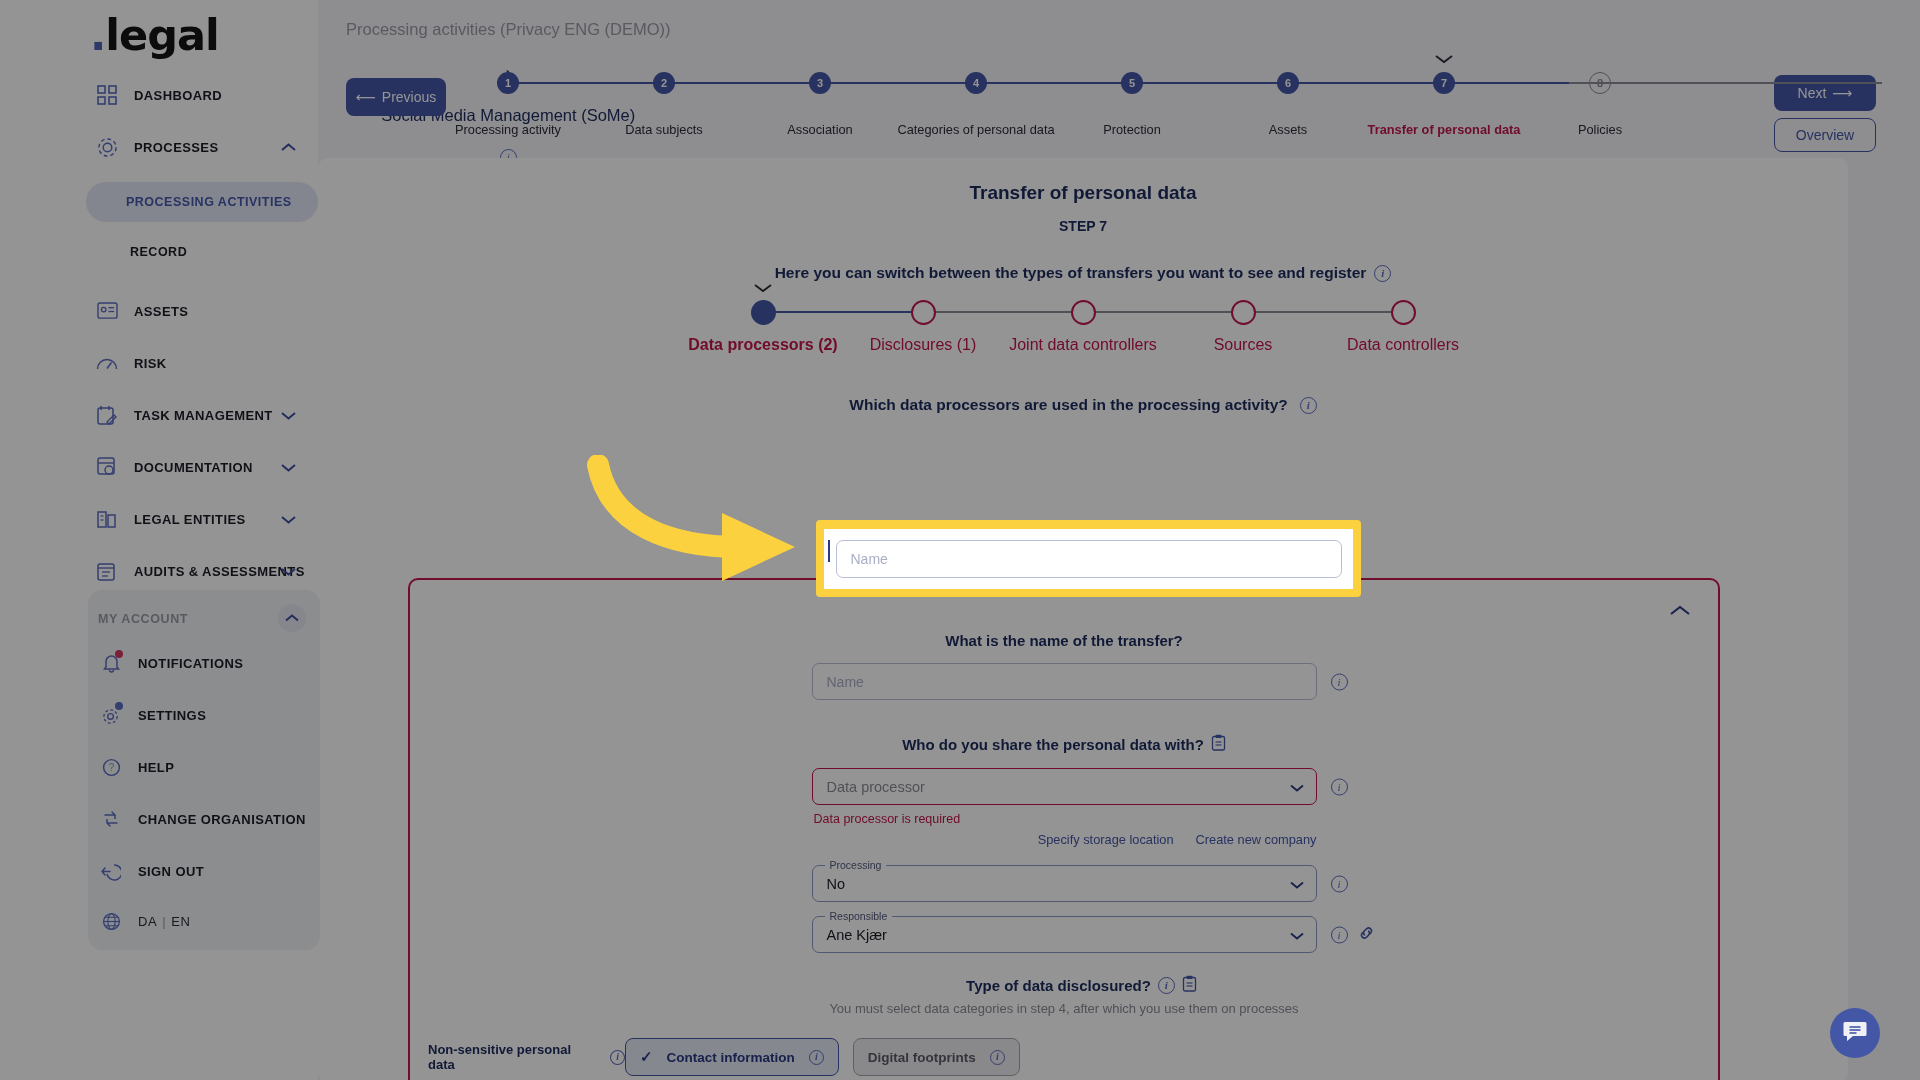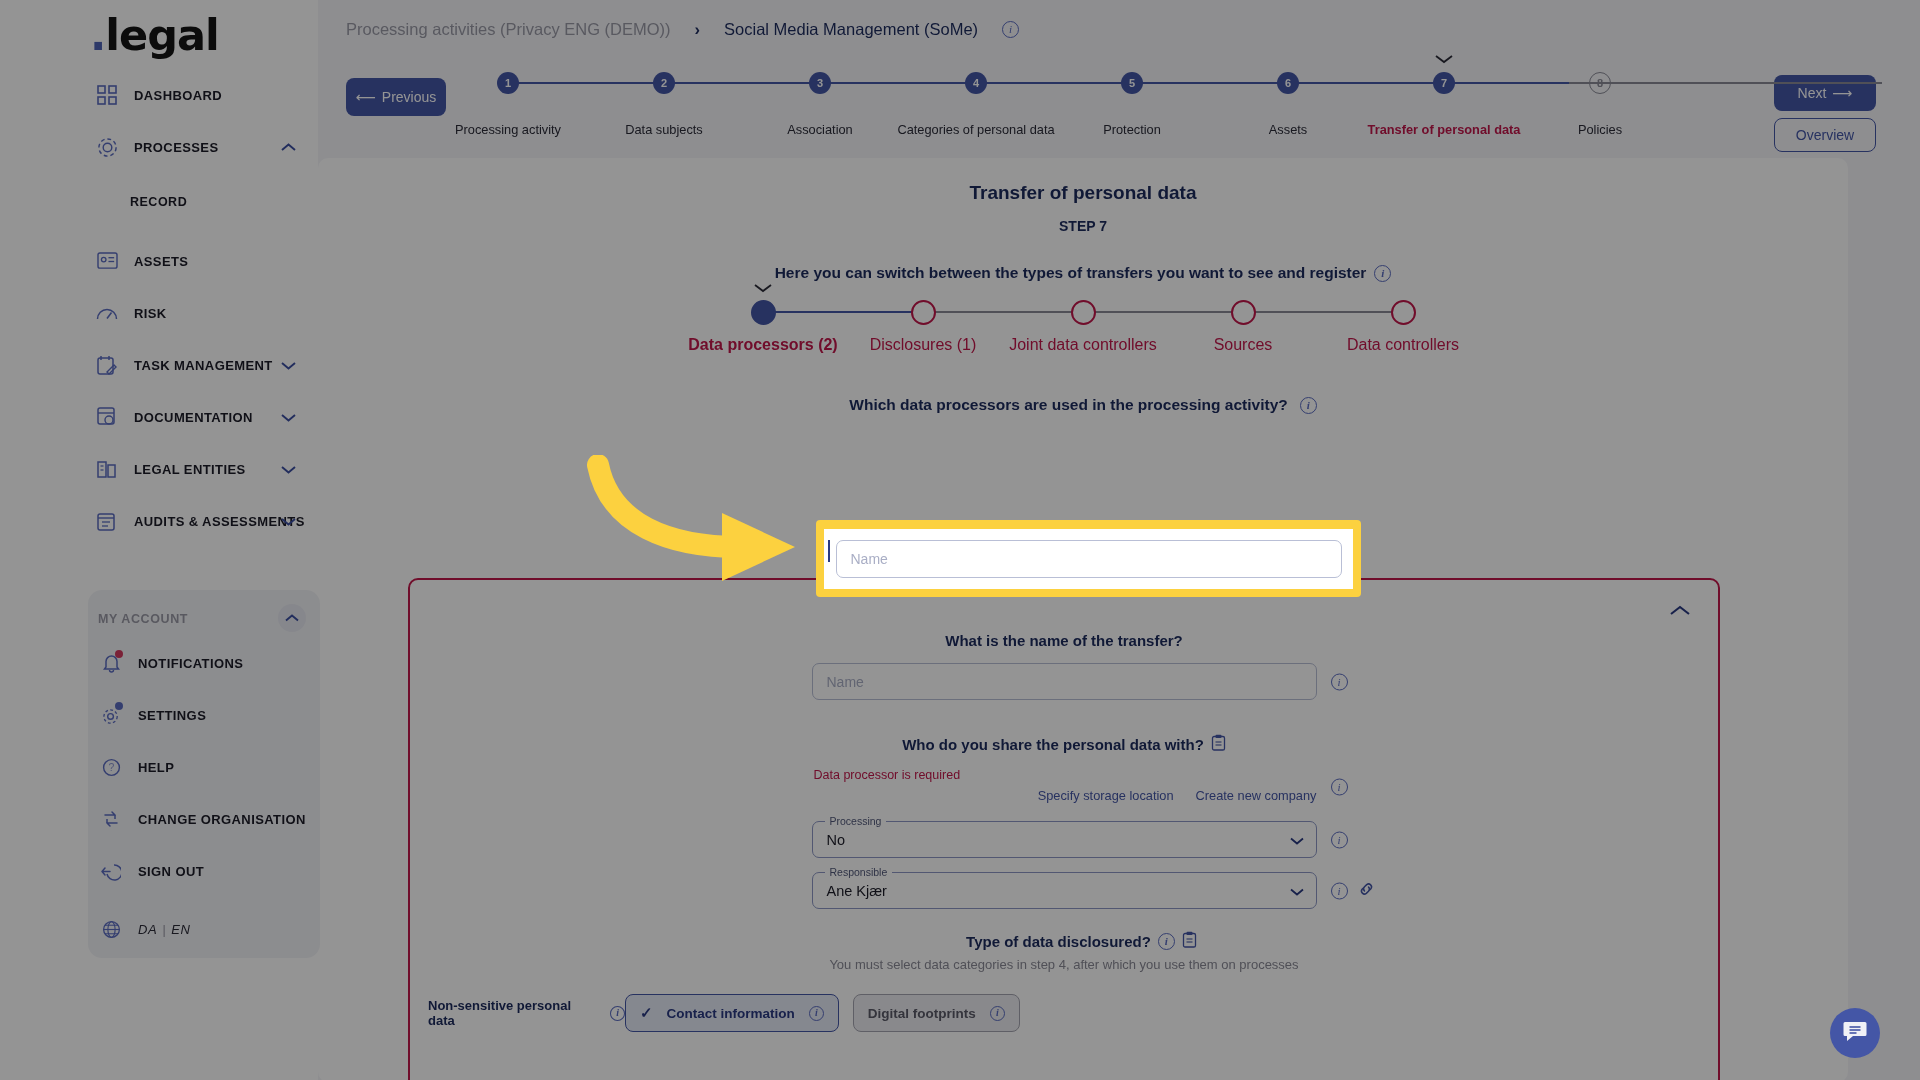--- a/index.html
+++ b/index.html
@@ -87,21 +87,21 @@
   }
   .account-head .chev-circle {
     position: absolute; right: 14px; top: -2px;
     width: 28px; height: 28px; border-radius: 50%;
     background: #e7e9f1;
     display: flex; align-items: center; justify-content: center;
     color: #3b4ea0;
   }
   .lang-row {
     display: flex; align-items: center;
-    height: 30px; padding-left: 4px; margin-top: 26px; font-style: italic;
+    height: 30px; padding-left: 4px; margin-top: 18px;
   }
   .lang-row .ico { width: 26px; margin-right: 14px; display:flex; justify-content:center;}
   .lang-txt { font-size: 13px; color: #2c2c38; letter-spacing:.6px; }
   .lang-txt .sep { color: #9a9aa6; margin: 0 5px; }
   .badge-dot {
     position: absolute; top: -1px; right: 1px;
     width: 8px; height: 8px; border-radius: 50%;
     background: #d2395f;
   }
   #footer-brand {
@@ -124,20 +124,21 @@
   
   #main {
     position: absolute; left: 318px; top: 0;
     width: 1602px; height: 1080px;
     background: #f4f5f9;
   }
   #breadcrumb {
     position: absolute; left: 28px; top: 20px;
     display: flex; align-items: center; gap: 24px;
     font-size: 16.5px;
+    flex-direction: column;
   }
   .bc-muted { color: #9a9aa6; }
   .bc-sep { color: #1d2b5e; font-weight: 700; }
   .bc-strong { color: #1d2b5e; font-weight: 400; }
   .i-circle {
     display: inline-flex; align-items: center; justify-content: center;
     width: 17px; height: 17px; border-radius: 50%;
     border: 1.3px solid #5b6cc0; color: #5b6cc0;
     font-size: 11px; font-style: italic; font-family: "Liberation Serif", serif;
     line-height: 1;
@@ -401,20 +402,23 @@
             </svg>
         </span>
         <span class="lbl">PROCESSES</span>
         <span class="chev">
           <svg width="15" height="9" viewBox="0 0 15 9">
               <polyline points="1,7 7.5,1.5 14,7" fill="none" stroke="#3b4ea0" stroke-width="1.9"></polyline>
             </svg>
         </span>
       </div>
 
+      <div class="nav-sub active">
+        <span>PROCESSING ACTIVITIES</span>
+      </div>
       <div class="nav-sub">
         <span>RECORD</span>
       </div>
 
       <div style="height:12px"></div>
 
       <div class="nav-item">
         <span class="ico">
           <svg width="21" height="19" viewBox="0 0 22 20">
               <rect x="1" y="1" width="20" height="16" rx="2" fill="none" stroke="#5b6cc0" stroke-width="1.5"></rect>
@@ -721,20 +725,26 @@
             <span>
               <svg width="15" height="17" viewBox="0 0 15 17">
                   <rect x="1.5" y="2.5" width="12" height="13.5" rx="1.6" fill="none" stroke="#4456a6" stroke-width="1.3"></rect>
                   <rect x="4.5" y="0.8" width="6" height="3.2" rx="1" fill="#4456a6"></rect>
                   <line x1="4.5" y1="8" x2="10.5" y2="8" stroke="#4456a6" stroke-width="1.1"></line>
                   <line x1="4.5" y1="11" x2="10.5" y2="11" stroke="#4456a6" stroke-width="1.1"></line>
                 </svg>
             </span>
           </div>
           <div class="fwrap" style="margin-top:14px;">
+            <div class="sel error">
+              <span>Data processor</span>
+              <span class="chev-r"><svg width="14" height="8" viewBox="0 0 14 8">
+                    <polyline points="1,1.5 7,6.5 13,1.5" fill="none" stroke="#2a3a82" stroke-width="1.8"></polyline>
+                  </svg></span>
+            </div>
             <span class="sideinfo" style="top:19px;">
                 <span class="i-circle">i</span>
               </span>
             <div class="err-text">Data processor is required</div>
             <div class="links">
               <span>Specify storage location</span>
               <span>Create new company</span>
             </div>
           </div>
         </div>

